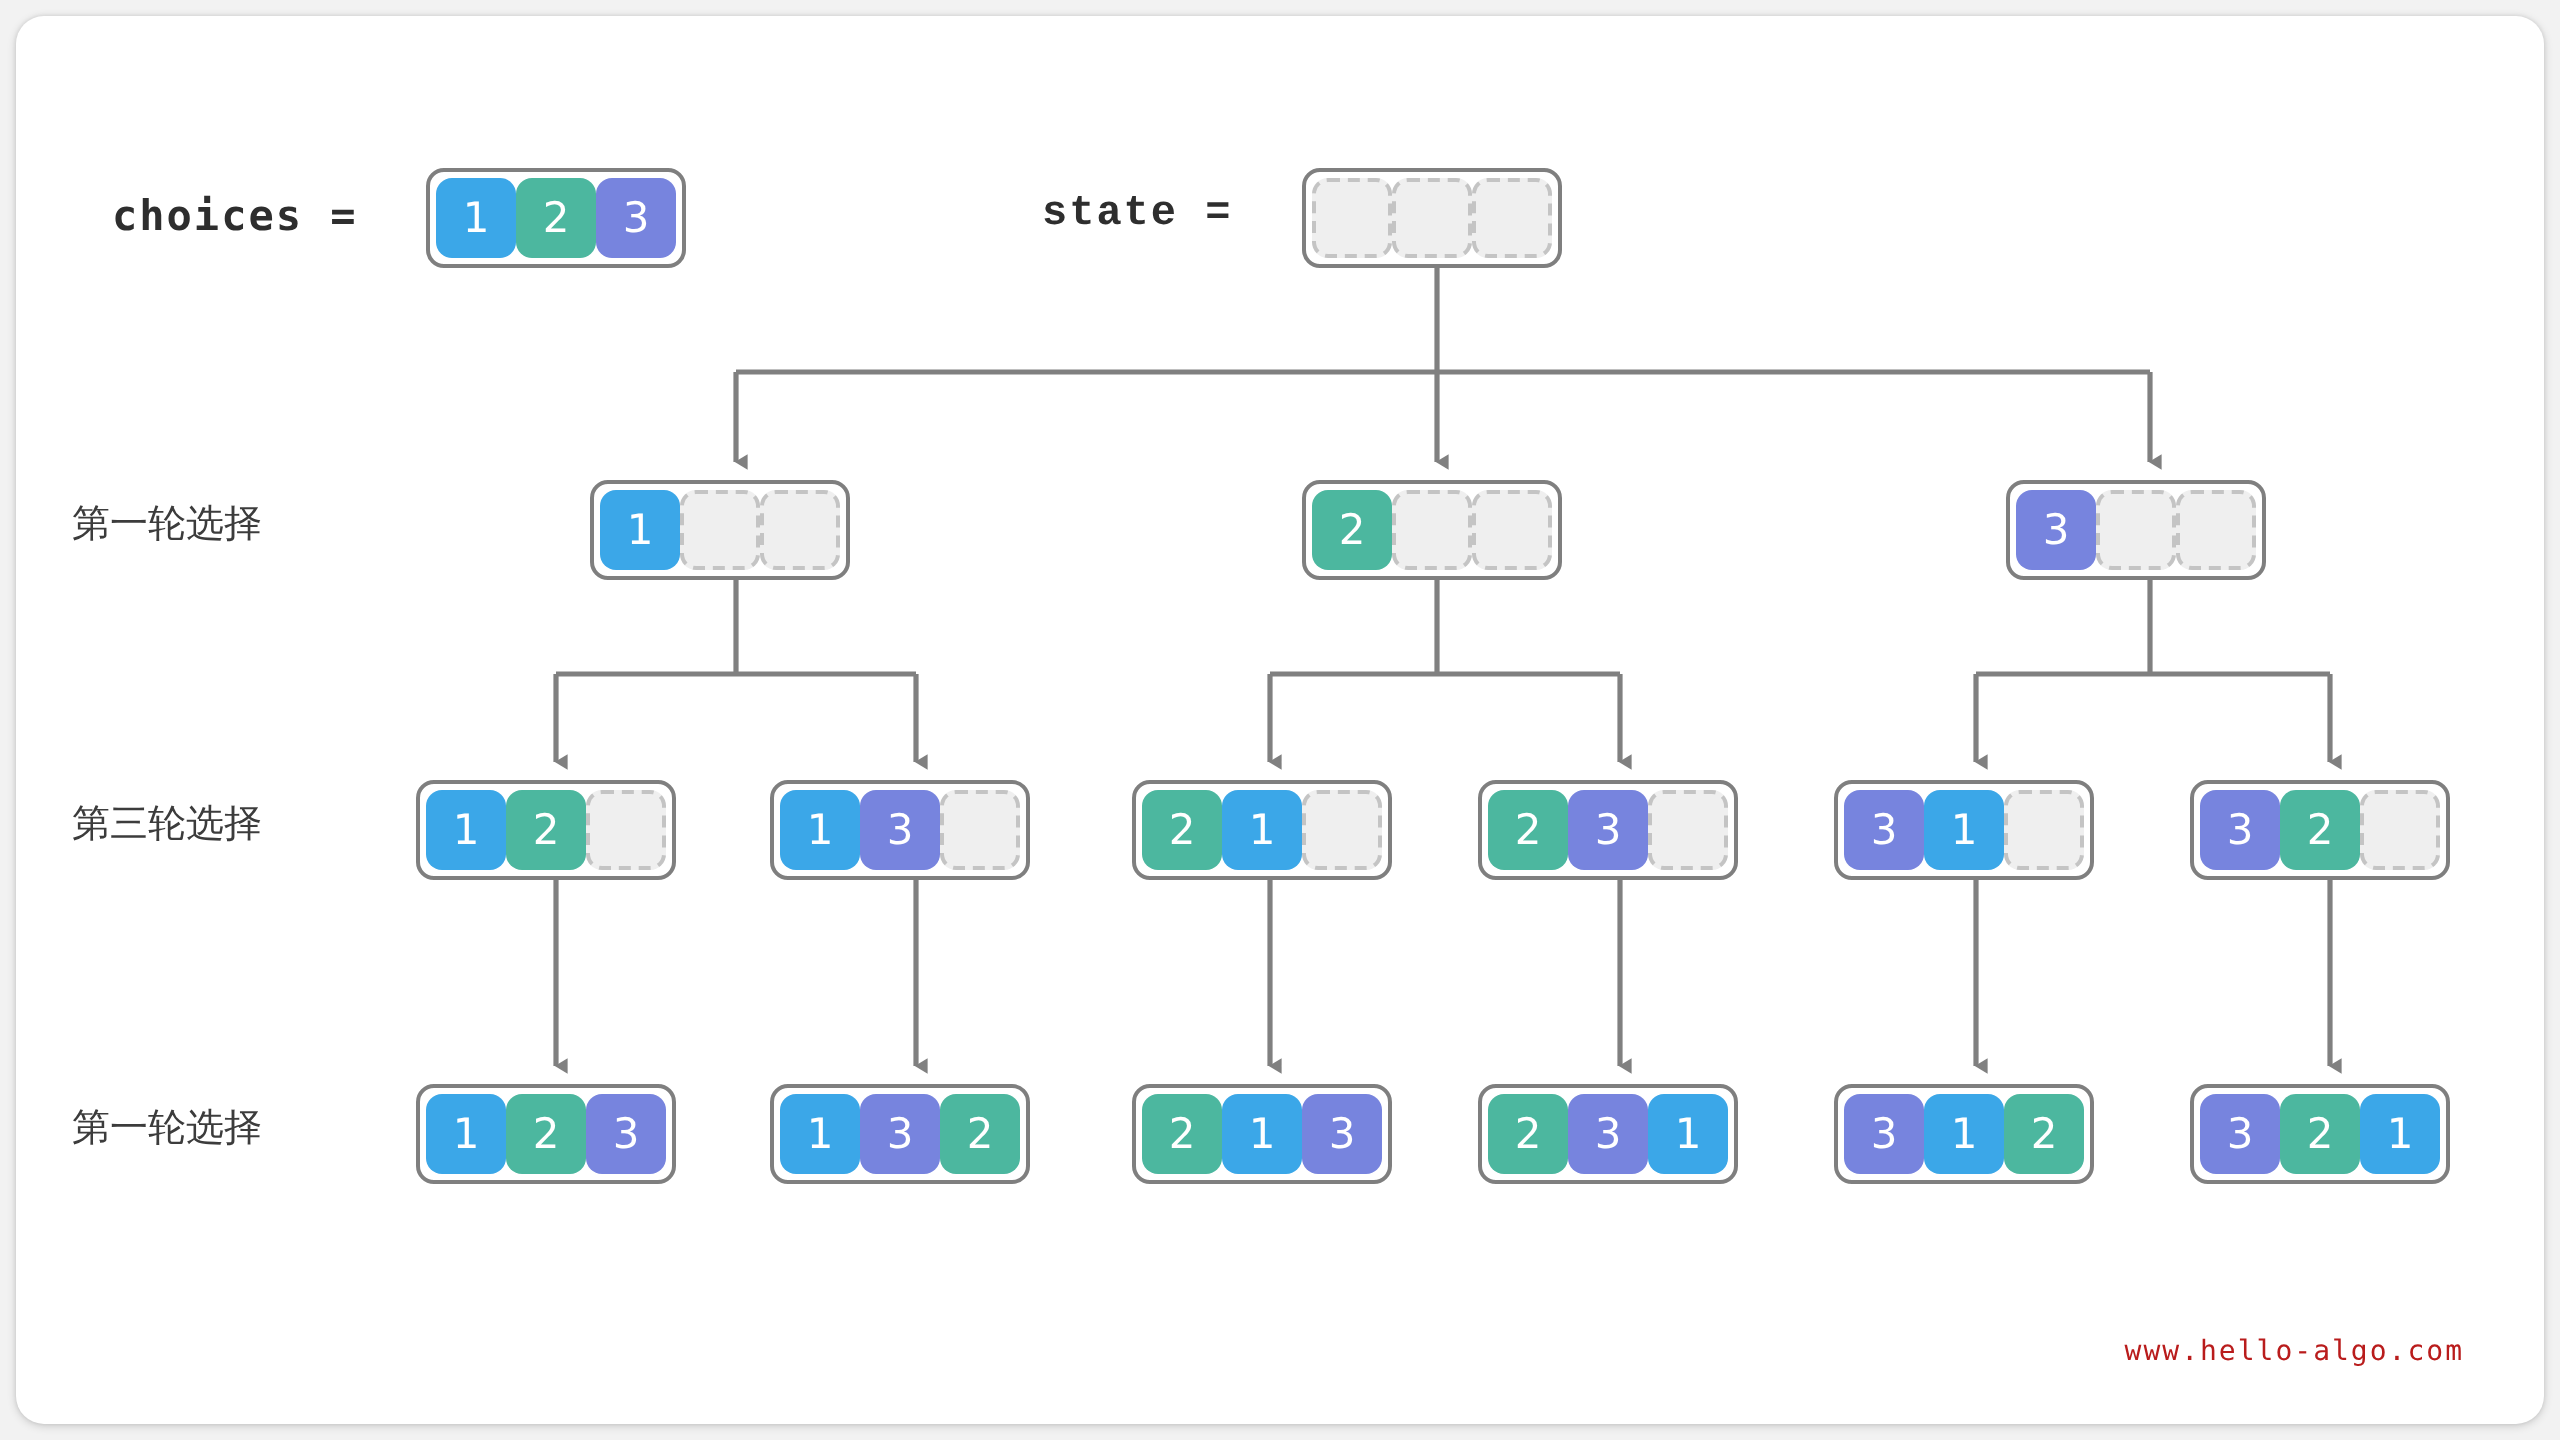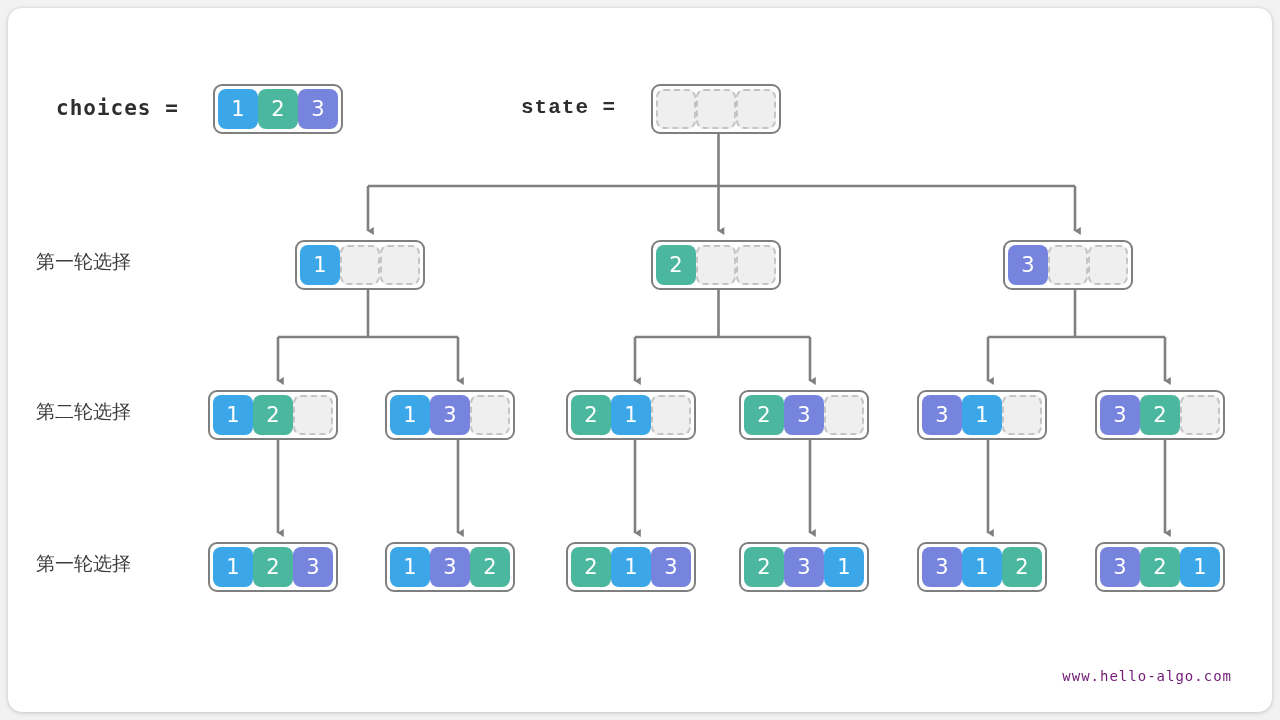--- a/index.html
+++ b/index.html
@@ -92,21 +92,21 @@
   .cell.v1 { background: #3ba7e8; }
   .cell.v2 { background: #4cb79f; }
   .cell.v3 { background: #7784de; }
 
   .watermark {
     position: absolute;
     right: 48px;
     bottom: 36px;
     font-family: "DejaVu Sans Mono", monospace;
     font-size: 14px;
-    color: #701a75;
+    color: #b91c1c;
     letter-spacing: 1px;
   }
 </style>
 </head>
 <body>
 
 <div id="canvas">
   <div id="card"></div>
 
   <svg id="wires" viewBox="0 0 1280 720" xmlns="http://www.w3.org/2000/svg">
@@ -156,21 +156,21 @@
     </div>
 
   <div class="hdr-label" style="left: 521px; top: 96px; font-family: Liberation Mono, monospace;">state  =</div>
   <div class="arr" style="left: 651px; top: 84px;">
       <div class="cell empty"></div>
       <div class="cell empty"></div>
       <div class="cell empty"></div>
     </div>
 
   <div class="row-label" style="left: 36px; top: 249px;">第一轮选择</div>
-  <div class="row-label" style="left: 36px; top: 399px;">第二轮选择</div>
+  <div class="row-label" style="left: 36px; top: 399px;">第三轮选择</div>
   <div class="row-label" style="left: 36px; top: 551px;">第一轮选择</div>
 
   <div id="nodes">
       <div class="arr" style="left: 295px; top: 240px;">
         <div class="cell v1">1</div>
         <div class="cell empty"></div>
         <div class="cell empty"></div>
       </div>
       <div class="arr" style="left: 651px; top: 240px;">
         <div class="cell v2">2</div>

